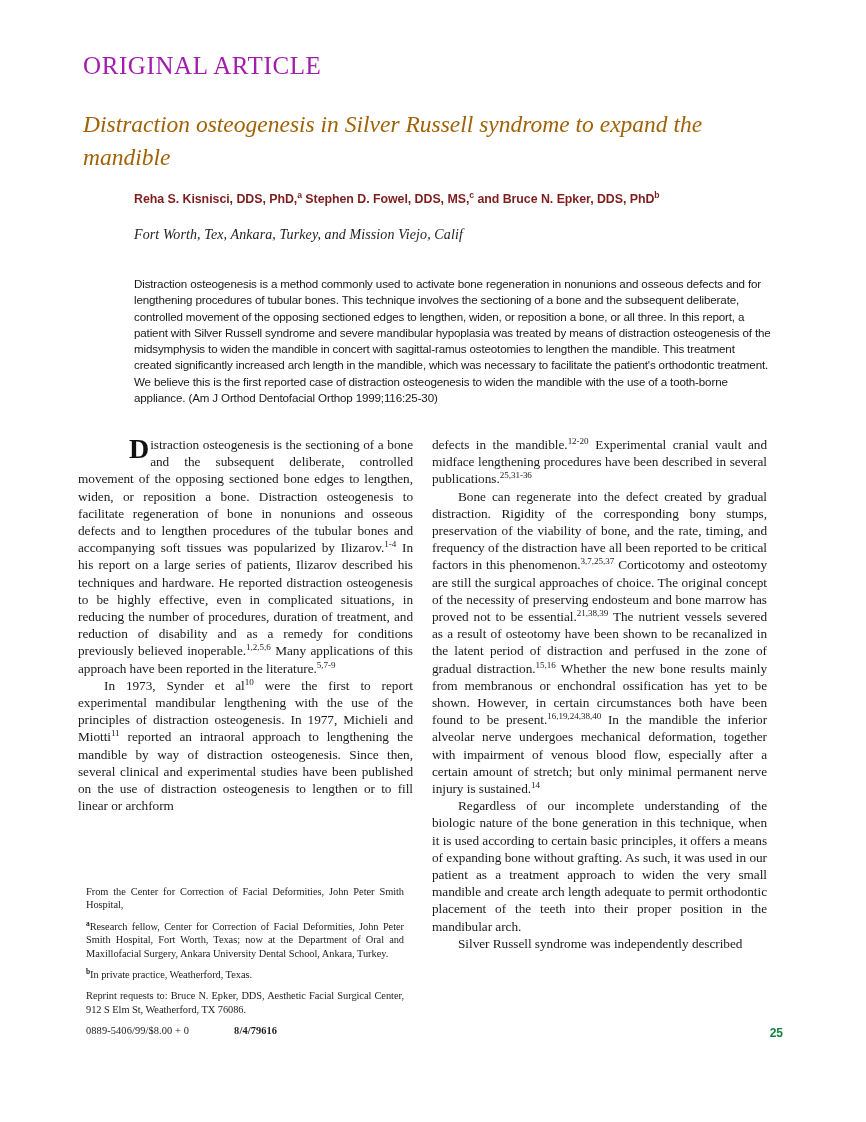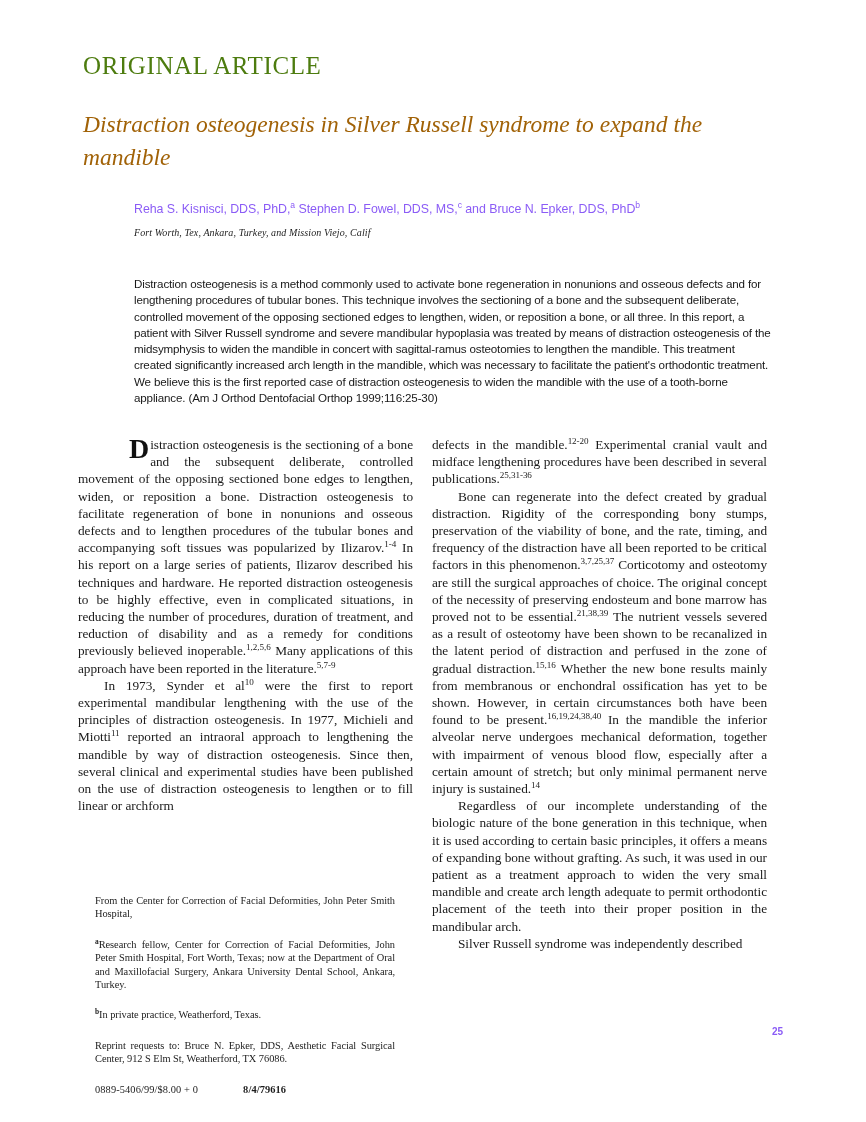--- a/index.html
+++ b/index.html
@@ -23,60 +23,60 @@
   }
 
   
   .kicker {
     position: absolute;
     left: 83px;
     top: 52px;
     font-family: "Liberation Serif", "DejaVu Serif", serif;
     font-size: 25px;
     letter-spacing: 0.6px;
-    color: #4d7c0f;
+    color: #a21caf;
     font-weight: 400;
   }
   .article-title {
     position: absolute;
     left: 83px;
     top: 108px;
     width: 680px;
     font-family: "Liberation Serif", "DejaVu Serif", serif;
     font-style: italic;
     font-size: 23.5px;
     line-height: 33px;
     color: #a16207;
   }
 
   
   .authors {
     position: absolute;
     left: 134px;
-    top: 202px;
+    top: 192px;
     width: 650px;
     font-family: "Liberation Sans", "DejaVu Sans", sans-serif;
     font-size: 12.4px;
-    font-weight: normal;
-    color: #8b5cf6;
+    font-weight: bold;
+    color: #7f1d1d;
     letter-spacing: -0.05px;
   }
   .authors sup {
     font-size: 8.6px;
     vertical-align: super;
     line-height: 0;
   }
   .affil {
     position: absolute;
     left: 134px;
     top: 227px;
     width: 650px;
     font-family: "Liberation Serif", "DejaVu Serif", serif;
     font-style: italic;
-    font-size: 10px;
+    font-size: 14px;
     color: #222;
     letter-spacing: 0.1px;
   }
 
   
   .abstract {
     position: absolute;
     left: 134px;
     top: 256px;
     width: 640px;
@@ -142,39 +142,39 @@
     position: absolute;
     left: 78px;
     top: 877px;
     width: 334px;
     font-size: 10.4px;
     line-height: 13.4px;
     text-align: justify;
     color: #1c1c1c;
     letter-spacing: -0.05px;
   }
-  .footnotes p { margin: 17px; }
+  .footnotes p { margin: 8px; }
   .footnotes sup {
     font-size: 7.4px;
     vertical-align: super;
     line-height: 0;
     font-weight: bold;
   }
   .footnotes .code-line { letter-spacing: 0.1px; }
   .footnotes .code-line b { font-weight: bold; padding-left: 37px; }
 
   
   .folio {
     position: absolute;
     right: 83px;
     top: 1026px;
     font-family: "Liberation Sans", "DejaVu Sans", sans-serif;
-    font-size: 10px;
-    font-weight: bold;
-    color: #8b5cf6;
+    font-size: 12px;
+    font-weight: bold;
+    color: #15803d;
     text-align: center;
   }
 </style>
 </head>
 <body>
 
 <div class="page">
 
   <div class="kicker">ORIGINAL ARTICLE</div>
 

